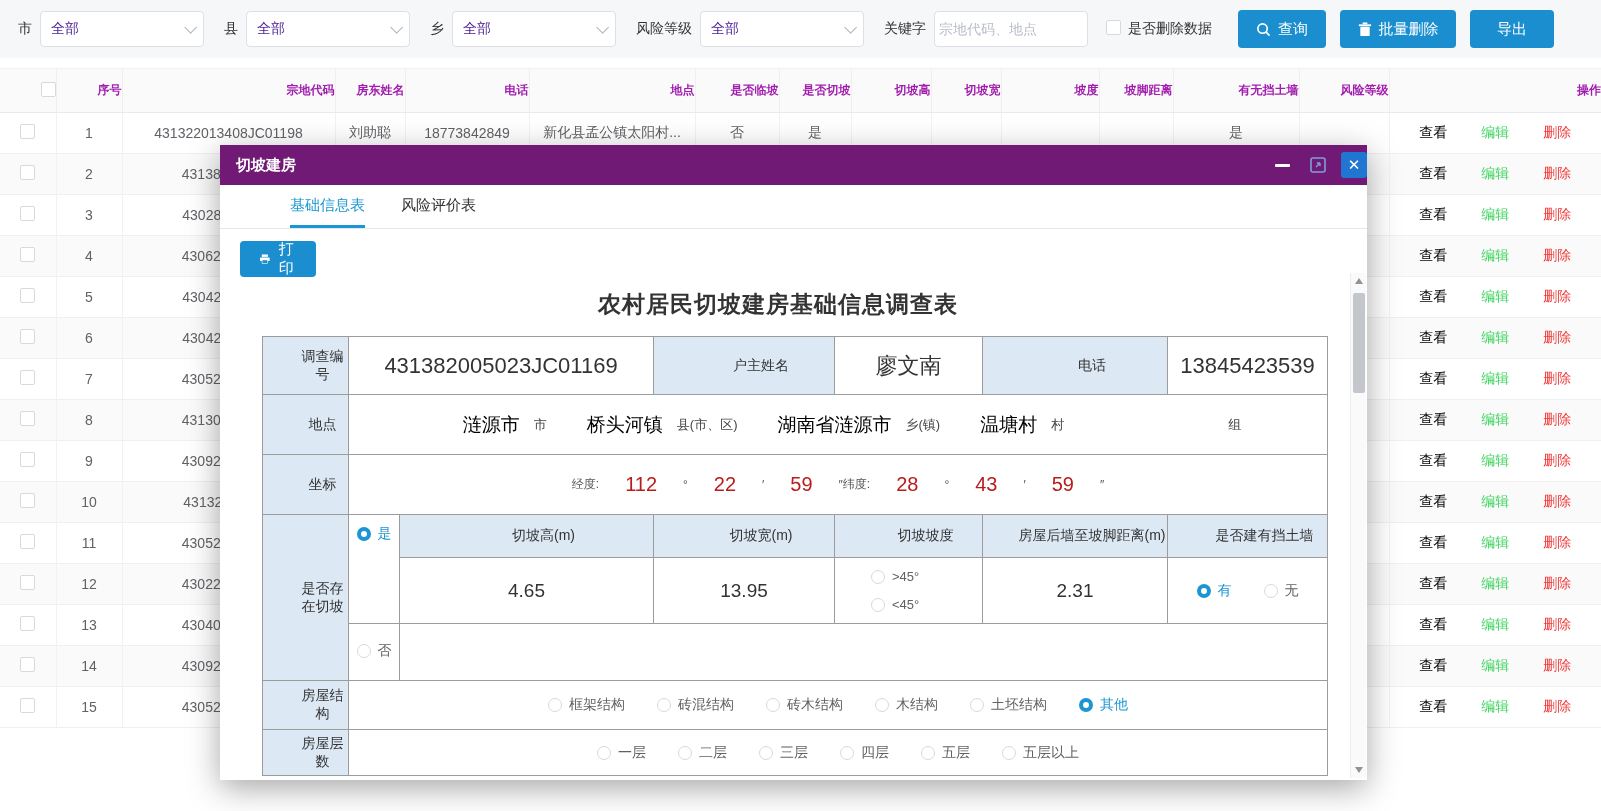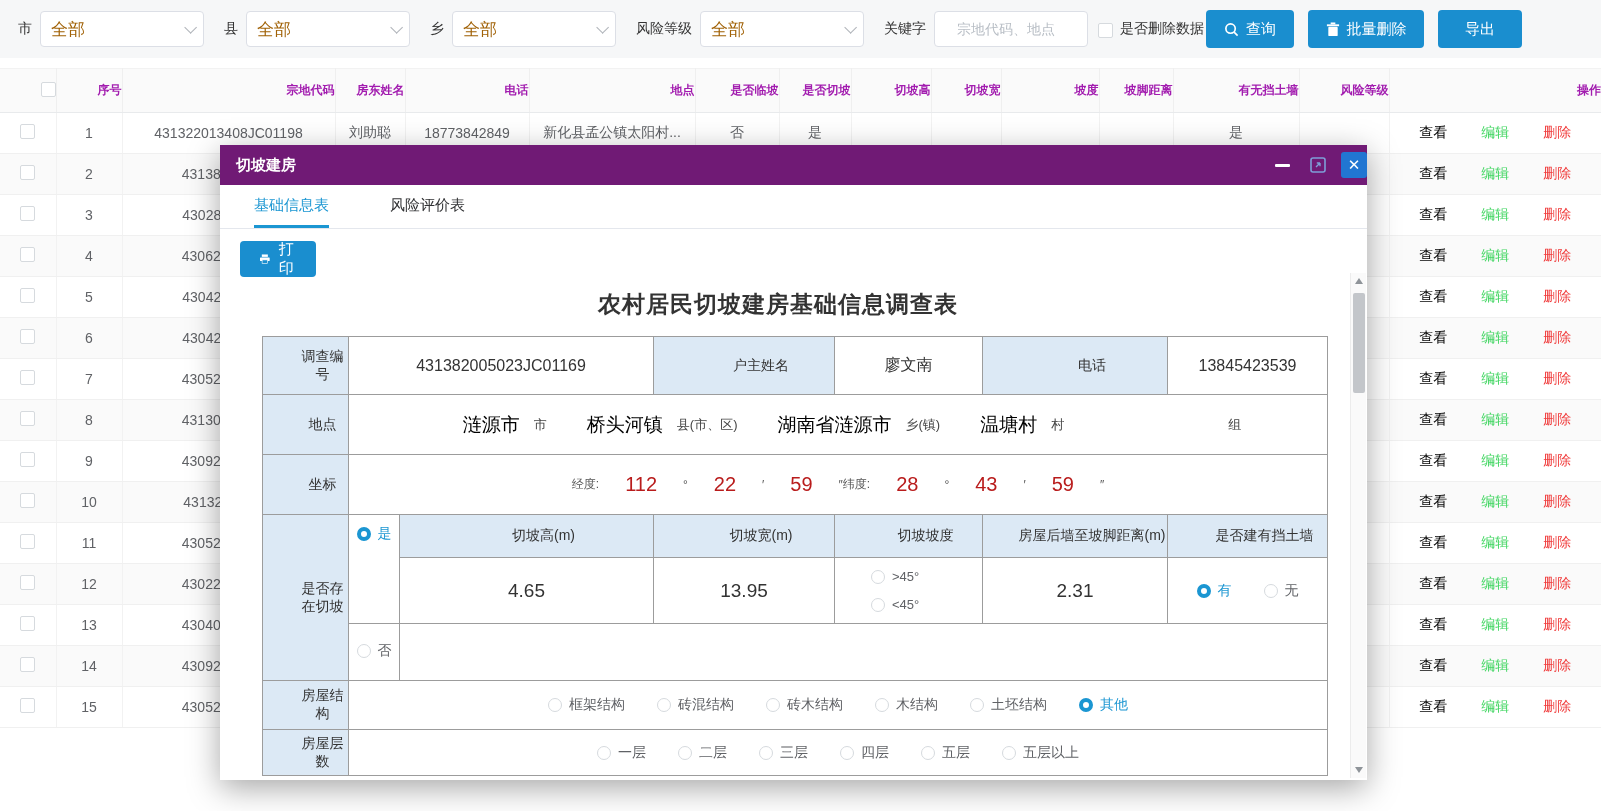--- a/index.html
+++ b/index.html
@@ -6,28 +6,28 @@
   html,body { width:1601px; height:811px; overflow:hidden; background:#fff;
     font-family:"Liberation Sans","DejaVu Sans",sans-serif; }
   .page { position:relative; width:1601px; height:811px; }
 
   
   .filter-bar { height:58px; background:#f6f7f8; display:flex; align-items:center; padding:0 18px; }
   .fgroup { display:flex; align-items:center; margin-right:20px; }
   .flabel { font-size:14px; color:#333; margin-right:8px; white-space:nowrap; }
   .select { width:164px; height:36px; background:#fff; border:1px solid #dcdfe6; border-radius:4px;
     display:flex; align-items:center; justify-content:space-between; padding:0 10px; }
-  .select .val { font-size:17px; color:#a16207; }
+  .select .val { font-size:14px; color:#4c1d95; }
   .chev { width:9px; height:9px; border-right:1.5px solid #b0b4ba; border-bottom:1.5px solid #b0b4ba;
     transform:rotate(45deg) translateY(-3px); }
   .kw-input { width:154px; height:36px; background:#fff; border:1px solid #dcdfe6; border-radius:4px;
-    padding:0 22px; font-size:14px; color:#333; font-family:inherit; }
+    padding:0 4px; font-size:14px; color:#333; font-family:inherit; }
   .kw-input::placeholder { color:#b8bec5; }
   .cb { display:inline-block; width:15px; height:15px; background:#fff; border:1px solid #d6dade; border-radius:2px; }
-  .del-check { display:flex; align-items:flex-end; margin-left:6px; margin-right:2px; }
+  .del-check { display:flex; align-items:flex-start; margin-left:6px; margin-right:26px; }
   .del-check .flabel { margin-left:7px; margin-right:0; }
   .btn { height:38px; border:none; border-radius:4px; background:#1a8ecf; color:#fff; font-size:15px;
     display:inline-flex; align-items:center; justify-content:center; padding:0 20px; cursor:pointer;
     font-family:inherit; }
   .btn + .btn { margin-left:14px; }
   .btn svg { margin-right:7px; }
   .btn-query { width:88px; padding:4px; }
   .btn-batch { width:116px; padding:0; }
   .btn-export { width:84px; padding:0; margin-left:16px; }
 
@@ -43,33 +43,33 @@
   table.grid a { text-decoration:none; margin:0 17px; cursor:pointer; }
 
   
   .modal { position:absolute; left:220px; top:145px; width:1147px; height:635px; background:#fff;
     box-shadow:0 8px 30px rgba(0,0,0,.35); display:flex; flex-direction:column; z-index:10; }
   .modal-header { height:40px; background:#701a75; display:flex; align-items:center; padding:0 0 0 16px; flex:0 0 40px; }
   .modal-title { color:#fff; font-size:15px; font-weight:bold; flex:1; }
   .win-btn { display:inline-flex; align-items:center; justify-content:center; width:26px; height:26px; margin-left:10px; cursor:pointer; }
   .min-bar { width:15px; height:3px; background:#fff; border-radius:1px; }
   .close-btn { background:#2176d2; border-radius:3px; color:#fff; font-size:15px; font-weight:bold; }
-  .modal-tabs { height:44px; border-bottom:1px solid #e4e7ed; display:flex; align-items:stretch; padding-left:34px; flex:0 0 44px;gap:25px; }
+  .modal-tabs { height:44px; border-bottom:1px solid #e4e7ed; display:flex; align-items:stretch; padding-left:70px; flex:0 0 44px; }
   .tab { display:flex; align-items:center; font-size:15px; color:#303133; margin-right:36px; cursor:pointer;
     border-bottom:3px solid transparent; }
   .tab.active { color:#1b96d2; border-bottom-color:#1b96d2; }
   .modal-body { flex:1; position:relative; padding:12px 46px 0 15px; overflow:hidden; }
 
   .print-btn { width:76px; height:36px; font-size:15px; margin-left:5px; }
   .form-title { text-align:center; font-size:23px; font-weight:bold; color:#333; margin-top:12px; letter-spacing:1px; }
 
   table.form { border-collapse:collapse; table-layout:fixed; width:1065px; margin:16px 0 0 27px; }
   table.form td { border:1px solid #9c9c9c; text-align:center; vertical-align:middle; color:#333; }
   td.lbl { background:#dce9f5; font-size:14px;padding-left:34px; }
-  .big { font-size:16px; color:#000; }
+  .big { font-size:22px; color:#000; }
   .med { font-size:19px; color:#000; }
   .sm { font-size:13px; color:#444; }
   .loc-line { display:flex; align-items:center; justify-content:center; }
   .loc-line .med { margin:0 14px 0 34px; }
   .loc-line .sm { margin-right:6px; }
   .coord-line { display:flex; align-items:center; justify-content:center; }
   .coord-line .num { font-size:20px; color:#b91c1c; margin:0 26px; }
   .coord-line .sym { font-size:12px; color:#555; }
 
   
@@ -117,21 +117,21 @@
         <span class="chev"></span>
       </div>
     </div>
     <div class="fgroup">
       <span class="flabel">风险等级</span>
       <div class="select">
         <span class="val">全部</span>
         <span class="chev"></span>
       </div>
     </div>
-    <div class="fgroup" style="margin-right:4px;">
+    <div class="fgroup" style="margin-right:12px;">
       <span class="flabel">关键字</span>
       <input class="kw-input" placeholder="宗地代码、地点" style="">
     </div>
     <div class="del-check">
       <span class="cb"></span>
       <span class="flabel">是否删除数据</span>
     </div>
     <button class="btn btn-query">
       <svg width="15" height="15" viewBox="0 0 16 16" fill="none">
         <circle cx="7" cy="7" r="5" stroke="#fff" stroke-width="1.8"></circle>

